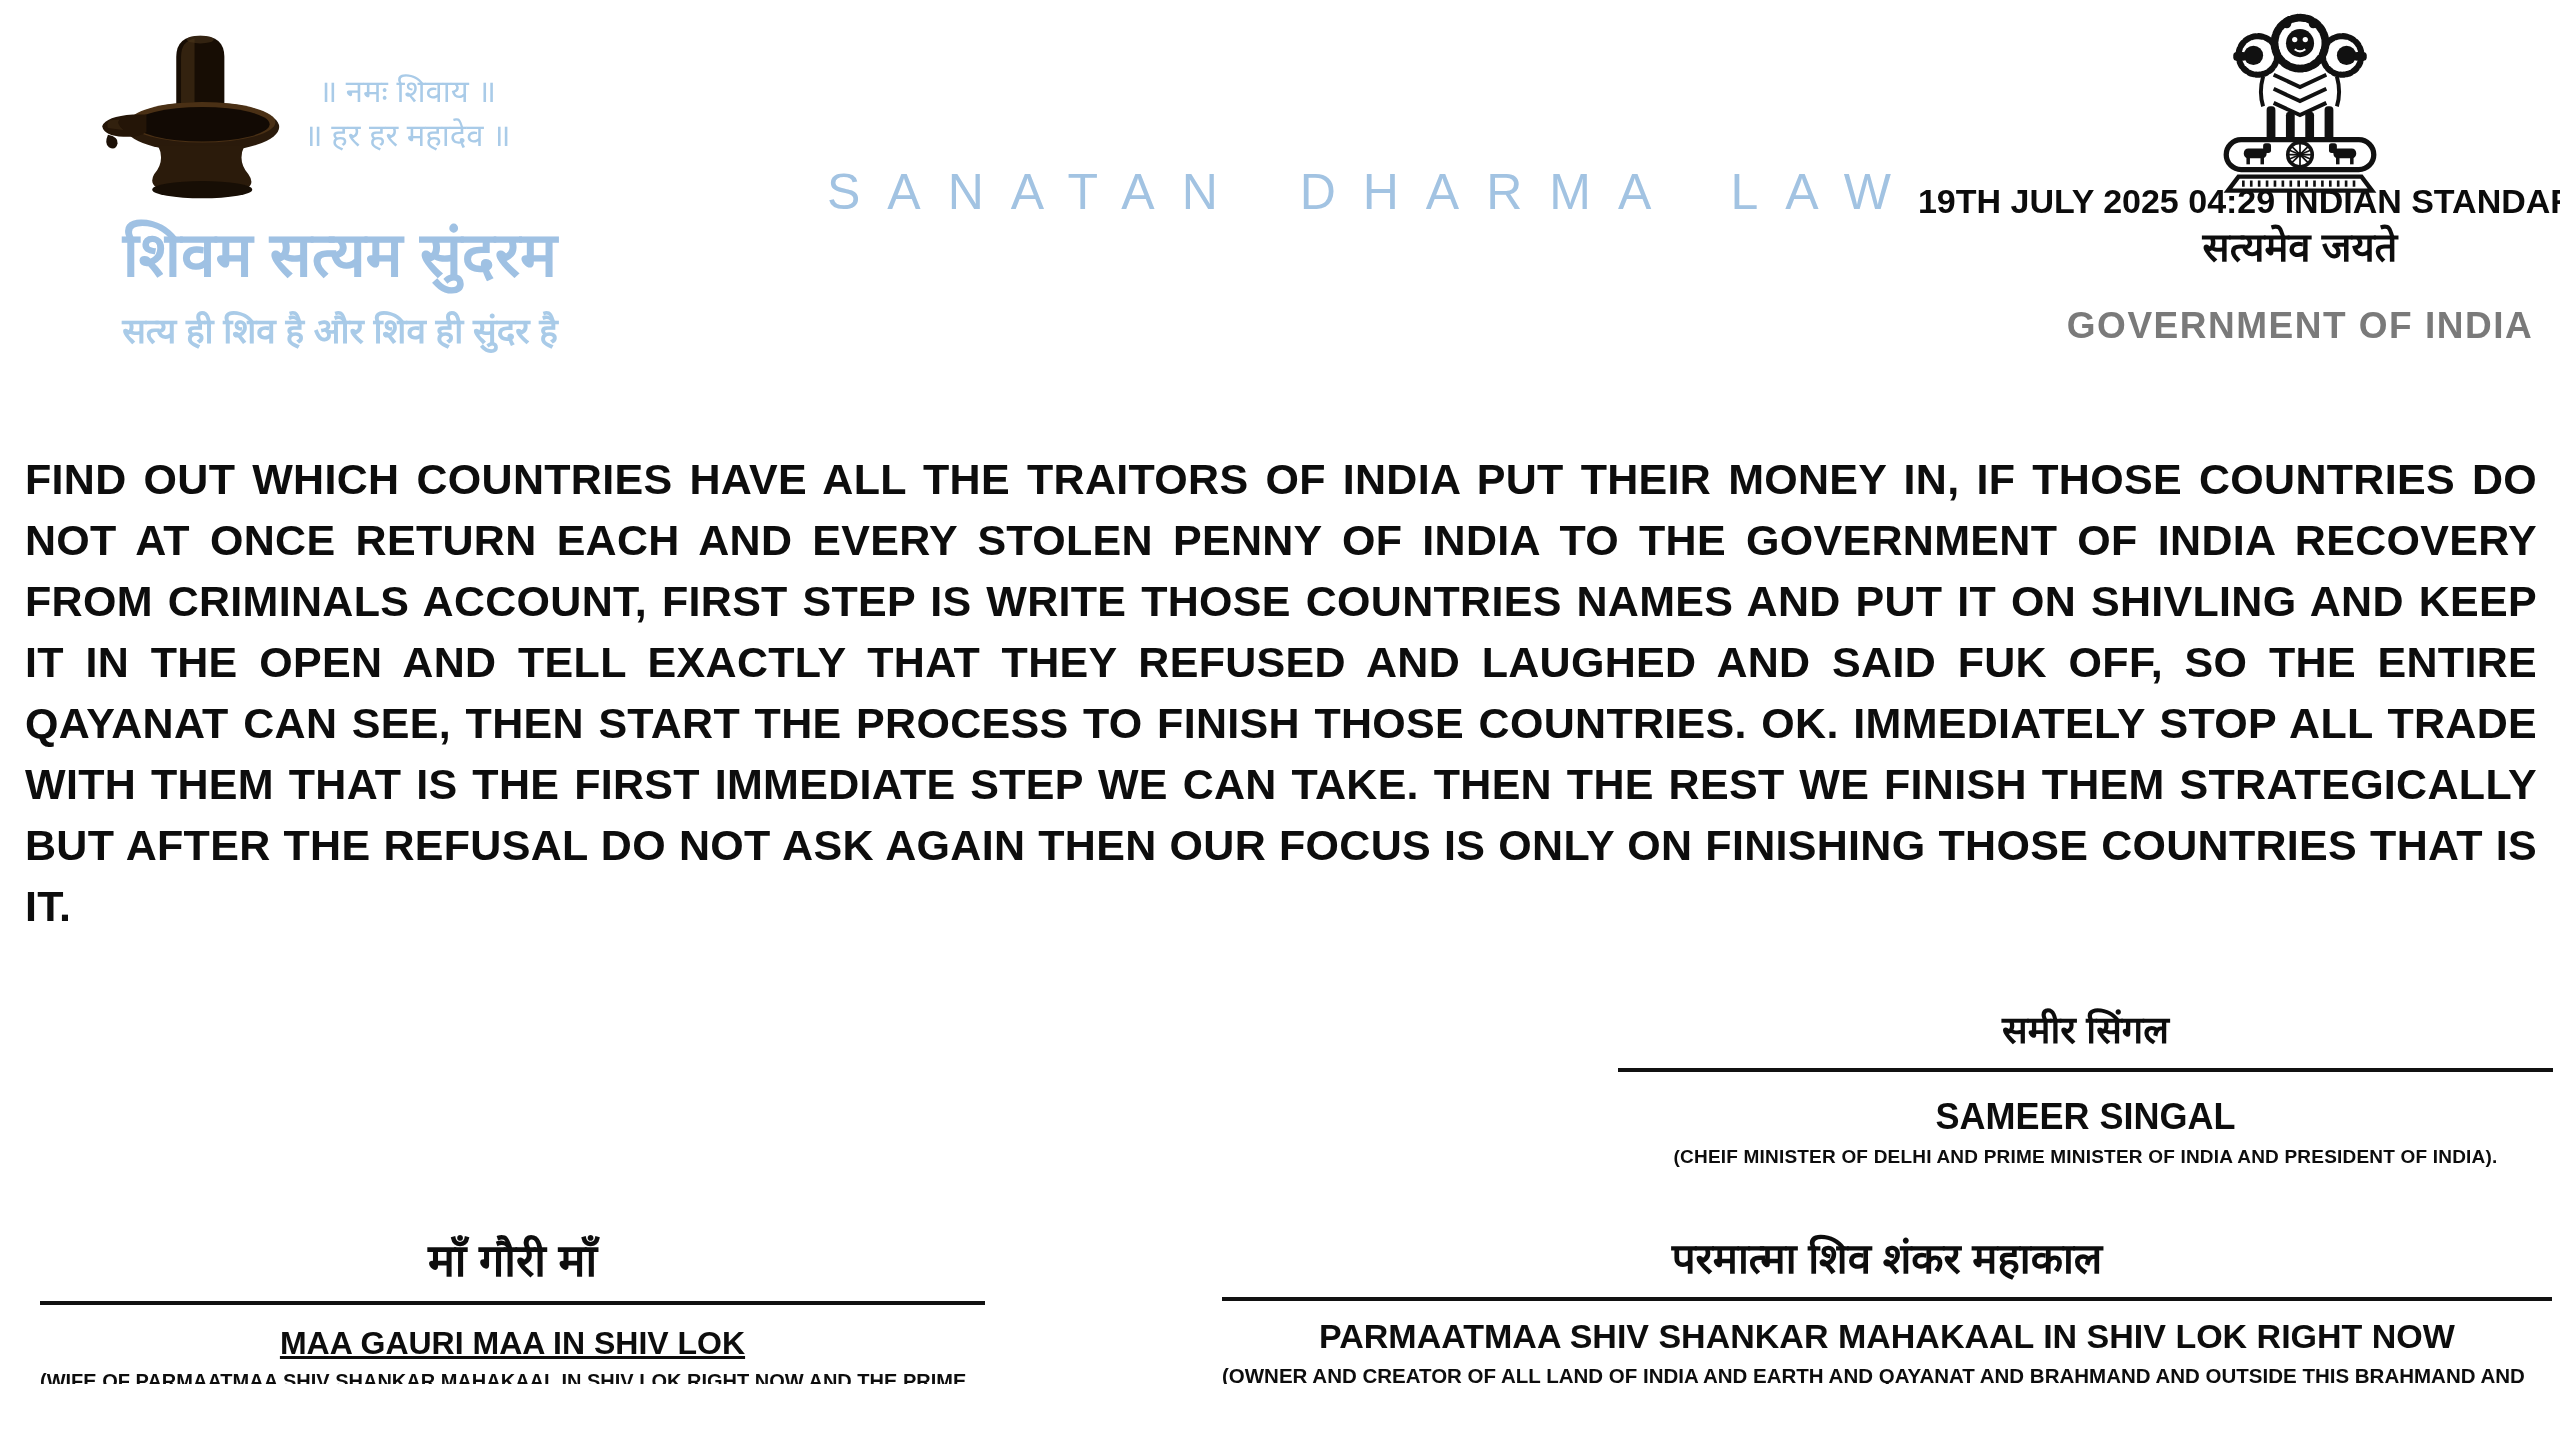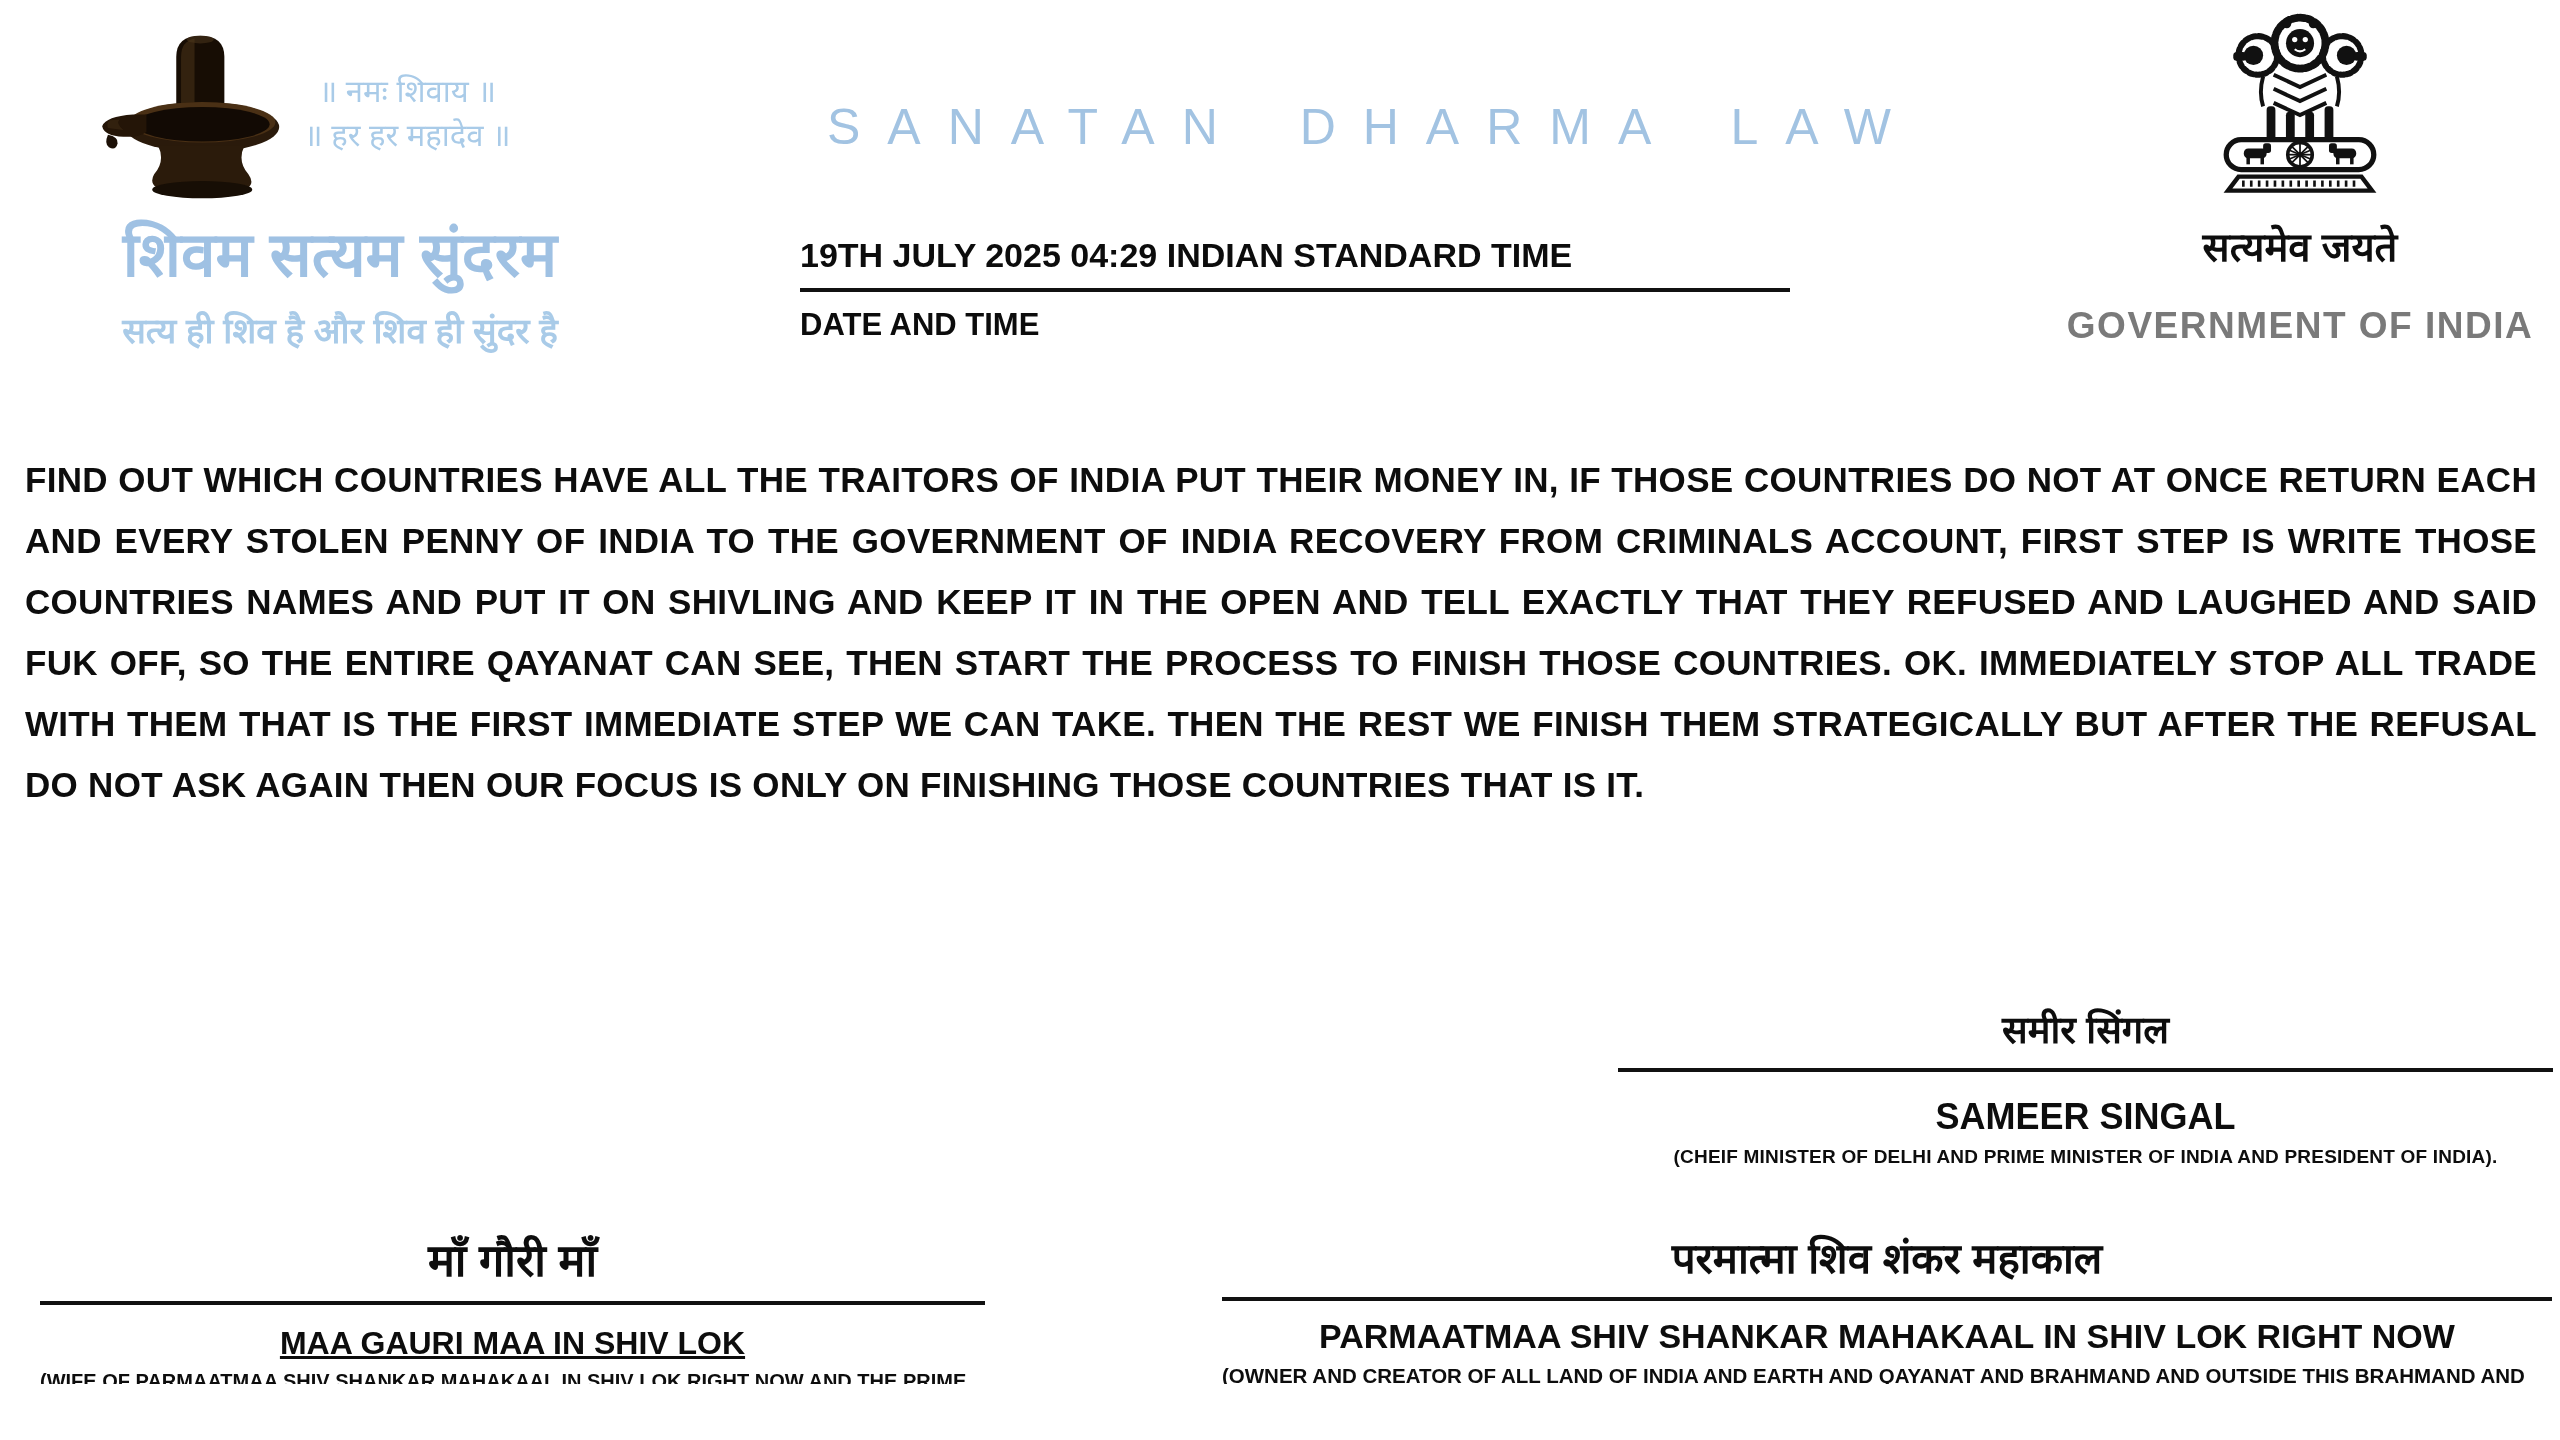--- a/index.html
+++ b/index.html
@@ -36,21 +36,21 @@
     margin-top: 12px;
     text-align: center;
     font-size: 35px; font-weight: 700;
     color: #a9cbe8;
     white-space: nowrap;
   }
 
   
   .header-center {
     position: absolute; left: 800px; top: 98px; width: 1030px;
-    display: flex; flex-direction: column; align-items: flex-start;
+    display: flex; flex-direction: row; align-items: flex-end;
   }
   .site-title {
     font-size: 50px; font-weight: 400;
     color: #a2c3e2;
     letter-spacing: 27px; word-spacing: 14px;
     white-space: nowrap;
     padding-left: 27px; 
   }
   .datetime { margin-top: 80px; font-size: 34px; font-weight: 700; white-space: nowrap; color: #0c0c0c; }
   .dt-rule { width: 990px; height: 4px; background: #111; margin-top: 13px; }
@@ -66,21 +66,21 @@
   .emblem-caption { margin-top: 8px; font-size: 40px; font-weight: 700; color: #0d0d0d; white-space: nowrap; }
   .gov-title {
     margin-top: 32px;
     font-size: 37px; font-weight: 700;
     color: #7a7a7a; letter-spacing: 1.5px; white-space: nowrap;
   }
 
   
   .body-paragraph {
     position: absolute; left: 25px; top: 449px; width: 2512px;
-    font-size: 35px; line-height: 61px; font-weight: 700;
+    font-size: 43px; line-height: 61px; font-weight: 700;
     letter-spacing: 0.3px;
     color: #0d0d0d;
     text-align: justify;
   }
 
   
   .sig {
     position: absolute;
     display: flex; flex-direction: column; align-items: center;
     text-align: left; color: #0d0d0d;

